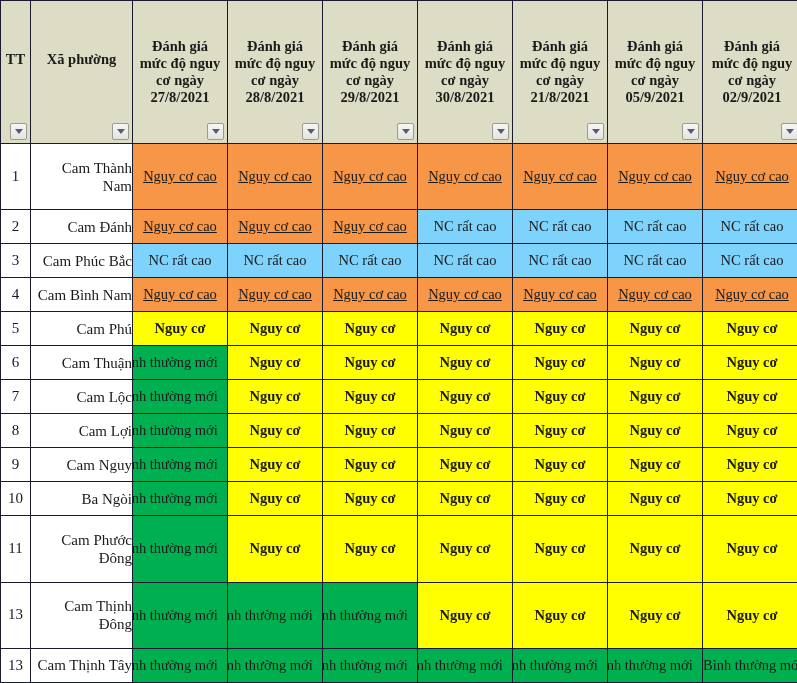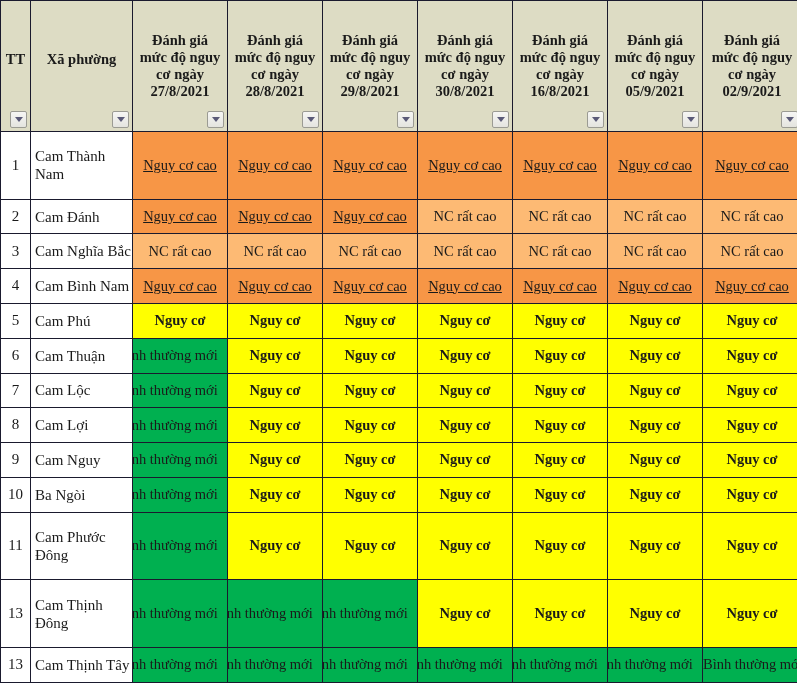--- a/index.html
+++ b/index.html
@@ -29,21 +29,21 @@
   thead th{
     background:#DDDCC4;
     font-weight:bold;
     font-size:14.5px;
     height:118px;
     position:relative;
     white-space:normal;
     padding:0 3px 20px 3px;
   }
   thead th .hdr-text{display:block;}
-  thead th.h-tt,thead th.h-name{padding-bottom:12px;}
+  thead th.h-tt,thead th.h-name{padding-bottom:24px;}
 
   .filter-btn{
     position:absolute;
     right:3px;
     bottom:3px;
     width:17px;height:17px;
     background:linear-gradient(#f6f6f4,#e4e4df);
     border:1px solid #9b9b93;
     border-radius:2px;
     box-sizing:border-box;
@@ -54,31 +54,31 @@
     width:0;height:0;
     border-left:4px solid transparent;
     border-right:4px solid transparent;
     border-top:5px solid #5a5a78;
   }
 
   
   tbody td.tt{background:#ffffff;width:30px;font-size:15px;}
   tbody td.name{
     background:#ffffff;
-    text-align:left;
+    text-align:right;
     padding-left:4px;
     white-space:normal;
     font-size:15px;
     line-height:1.2;
   }
   tbody td.cell{font-size:14.5px;}
 
   
   .lv-cao       {background:#F79646;text-decoration:underline;}
-  .lv-ratcao    {background:#fdba74;}
+  .lv-ratcao    {background:#7dd3fc;}
   .lv-nguyco    {background:#FFFF00;font-weight:bold;}
   .lv-binhthuong{background:#00B050;}
 
   
   .clip-text{display:block;width:128px;margin-left:-15px;text-align:left;}
   td:last-child .clip-text{width:99px;margin-left:0;text-align:center;}
 </style>
 </head>
 <body>
 
@@ -141,21 +141,21 @@
           <span class="hdr-text">cơ ngày</span>
           <span class="hdr-text">30/8/2021</span>
           <span class="filter-btn">
             <span class="caret"></span>
           </span>
         </th>
         <th class="h-day">
           <span class="hdr-text">Đánh giá</span>
           <span class="hdr-text">mức độ nguy</span>
           <span class="hdr-text">cơ ngày</span>
-          <span class="hdr-text">16/8/2021</span>
+          <span class="hdr-text">21/8/2021</span>
           <span class="filter-btn">
             <span class="caret"></span>
           </span>
         </th>
         <th class="h-day">
           <span class="hdr-text">Đánh giá</span>
           <span class="hdr-text">mức độ nguy</span>
           <span class="hdr-text">cơ ngày</span>
           <span class="hdr-text">05/9/2021</span>
           <span class="filter-btn">
@@ -191,21 +191,21 @@
         <td class="cell lv-cao">Nguy cơ cao</td>
         <td class="cell lv-cao">Nguy cơ cao</td>
         <td class="cell lv-cao">Nguy cơ cao</td>
         <td class="cell lv-ratcao">NC rất cao</td>
         <td class="cell lv-ratcao">NC rất cao</td>
         <td class="cell lv-ratcao">NC rất cao</td>
         <td class="cell lv-ratcao">NC rất cao</td>
       </tr>
       <tr>
         <td class="tt">3</td>
-        <td class="name">Cam Nghĩa Bắc</td>
+        <td class="name">Cam Phúc Bắc</td>
         <td class="cell lv-ratcao">NC rất cao</td>
         <td class="cell lv-ratcao">NC rất cao</td>
         <td class="cell lv-ratcao">NC rất cao</td>
         <td class="cell lv-ratcao">NC rất cao</td>
         <td class="cell lv-ratcao">NC rất cao</td>
         <td class="cell lv-ratcao">NC rất cao</td>
         <td class="cell lv-ratcao">NC rất cao</td>
       </tr>
       <tr>
         <td class="tt">4</td>

